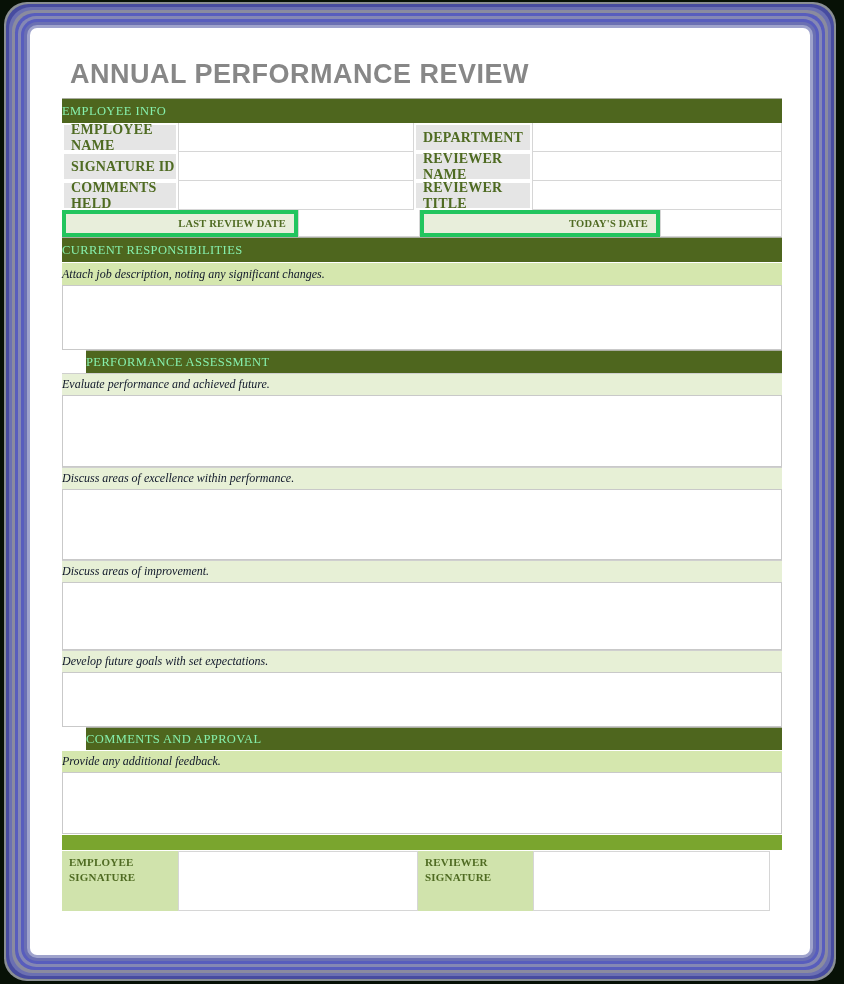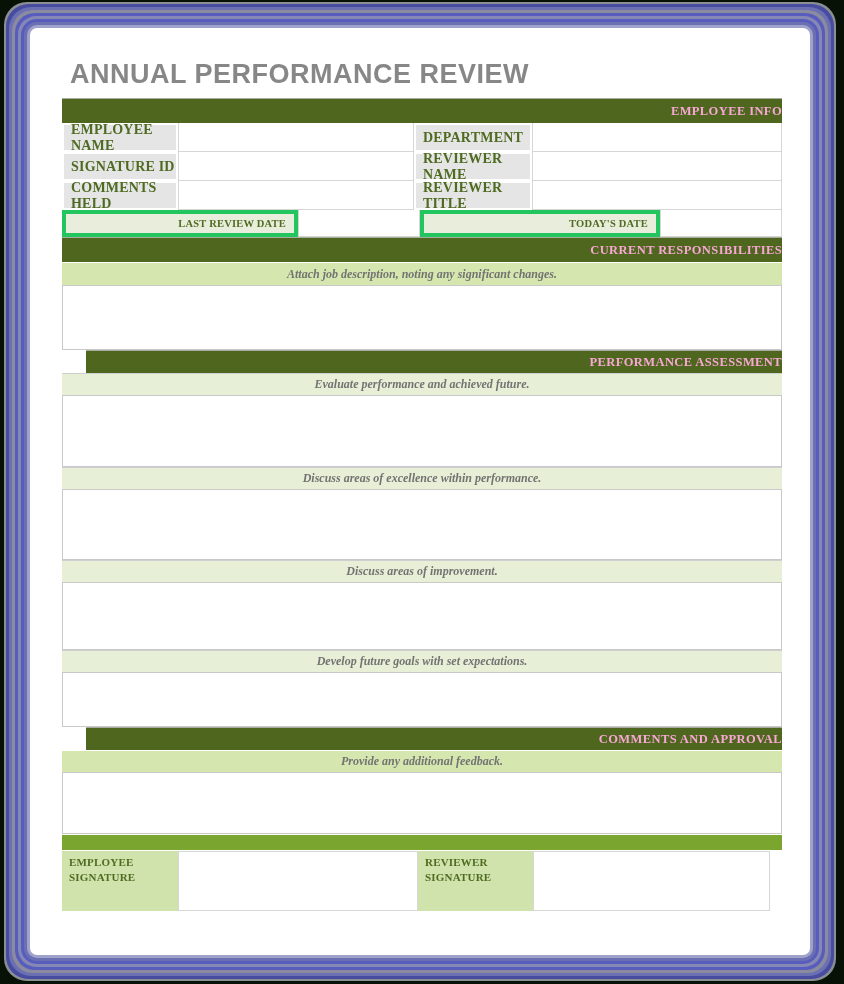--- a/index.html
+++ b/index.html
@@ -21,42 +21,42 @@
       0 0 0 26px #8a8f94;
   }
   .content{position:absolute;left:32px;top:26px;width:720px;}
   .title{
     font-family:"Liberation Sans", sans-serif;
     font-weight:bold;font-size:27px;color:#878787;letter-spacing:.5px;
     margin:0 0 0 8px;height:44px;line-height:40px;
   }
   .form{width:720px;}
   .bar{
-    background:#4e661e;color:#f9a8d4;text-align:right;
-    font-weight:bold;font-size:12.5px;letter-spacing:.4px;
+    background:#4e661e;color:#86efac;text-align:left;
+    font-weight:normal;font-size:12.5px;letter-spacing:.4px;
     height:24px;line-height:24px;border-top:1px solid #a9aca0;
   }
   .bar.slim{height:22px;line-height:22px;margin-left:24px;}
   .info-grid{display:grid;grid-template-columns:116px 236px 118px 250px;}
   .info-grid .cell{height:29px;box-sizing:border-box;}
   .lbl{
     background:#e5e5e5;border:2px solid #ffffff;color:#4f6b22;
     font-weight:bold;font-size:14px;letter-spacing:.2px;
     display:flex;align-items:center;padding-left:7px;
   }
   .inp{background:#ffffff;border:1px solid #d6d6d6;border-top:none;}
   .dates-grid{display:grid;grid-template-columns:236px 122px 240px 122px;}
   .dates-grid .cell{height:27px;box-sizing:border-box;}
   .datelbl{
     background:#e8eedb;border:4px solid #22c55e;color:#4f6b22;
     font-weight:bold;font-size:10.5px;letter-spacing:.2px;
     display:flex;align-items:center;justify-content:flex-end;padding-right:8px;
   }
   .prompt{
-    text-align:center;color:#737373;font-weight:bold;font-style:italic;font-size:12px;
+    color:#0f172a;font-weight:normal;font-style:italic;font-size:12px;
     box-sizing:border-box;border-top:1px solid #ffffff;
   }
   .prompt.strong{background:#d5e7ae;height:23px;line-height:22px;}
   .prompt.pale{background:#e7f0d6;height:22px;line-height:21px;border-top:1px solid #cfcfcf;}
   .blank{background:#ffffff;border:1px solid #c9c9c9;box-sizing:border-box;}
   .olive{height:15px;background:#7aa52e;margin-top:1px;}
   .sig-grid{display:grid;grid-template-columns:116px 240px 115px 237px;width:708px;margin-top:1px;}
   .sig-grid .cell{height:60px;box-sizing:border-box;}
   .sig-lbl{
     background:#d0e3ac;color:#4f6b22;font-weight:bold;font-size:11px;line-height:1.35;

